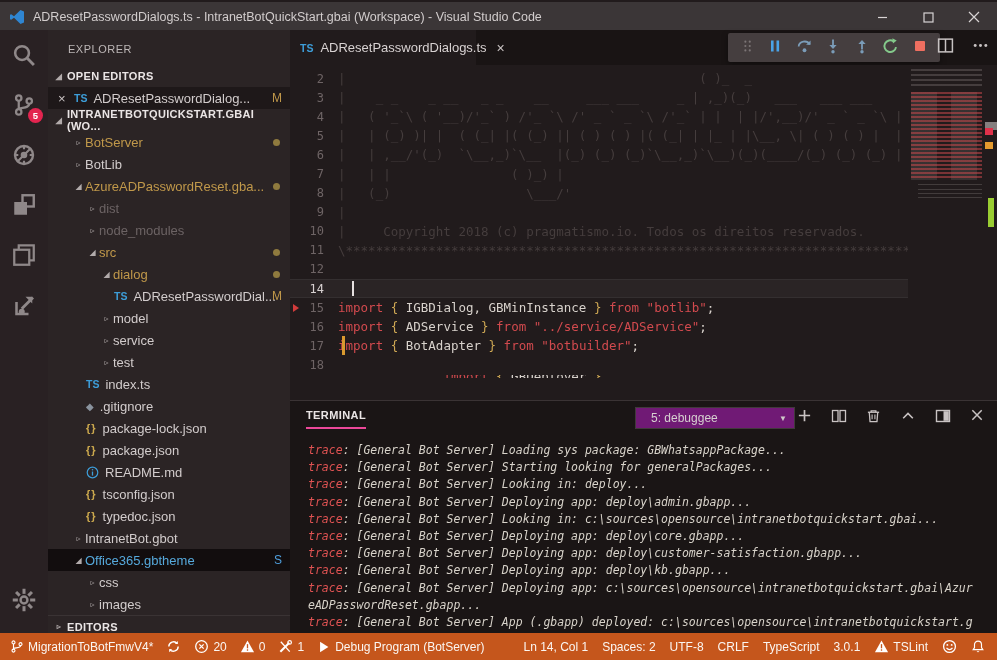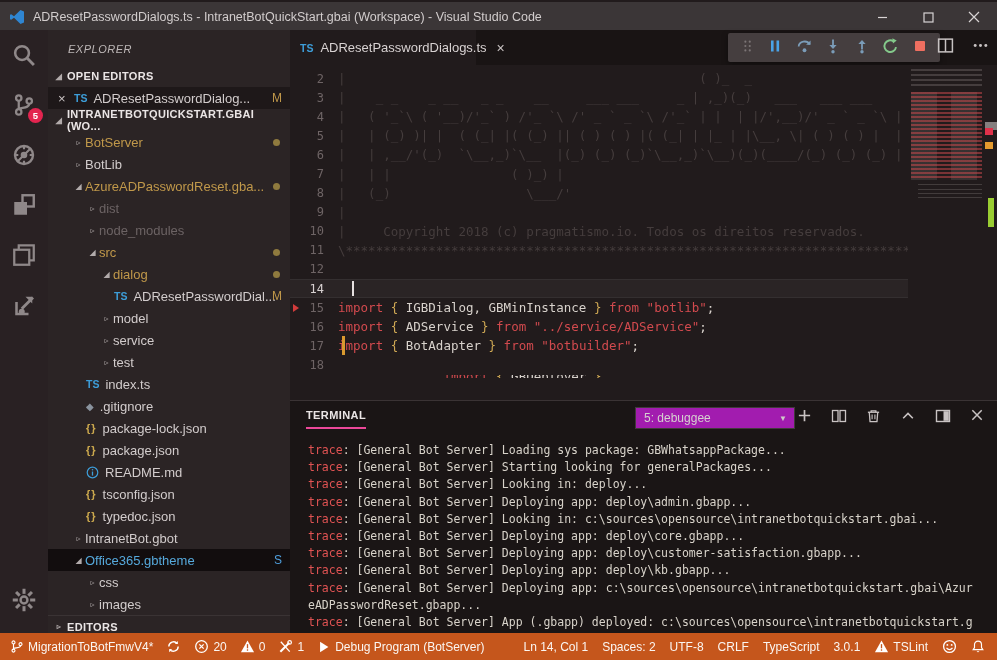--- a/index.html
+++ b/index.html
@@ -19,21 +19,21 @@
   .ab-item { position:relative; width:48px; height:50px; display:flex; align-items:center; justify-content:center; }
   .ab-item svg { display:block; }
   .ab-badge { position:absolute; right:5px; bottom:7px; min-width:15px; height:15px; border-radius:8px;
               background:#e3244f; color:#fff; font-size:9.5px; font-weight:bold;
               display:flex; align-items:center; justify-content:center; padding:0 3px; }
   .ab-bottom { position:absolute; bottom:8px; left:0; width:48px; }
 
   
   .sidebar { position:absolute; left:48px; top:30px; bottom:27px; width:242px; background:#2b2425;
              color:#d2cccc; font-size:13px; overflow:hidden; }
-  .sb-title { padding:13px 0 10px 20px; font-size:11px; letter-spacing:.5px; color:#bdb7b7;font-style:italic; }
+  .sb-title { padding:13px 0 10px 20px; font-size:11px; letter-spacing:.5px; color:#bdb7b7; }
   .section-header { height:22px; display:flex; align-items:center; font-size:11px; font-weight:bold;
                     color:#eae5e5; letter-spacing:.3px; }
   .section-header .twisty { width:16px; text-align:center; font-size:8px; color:#b2abab; margin-left:3px; }
   .row { position:relative; height:22px; display:flex; align-items:center; white-space:nowrap; }
   .row .twisty { font-size:8px; color:#b2abab; width:13px; flex:none; text-align:center; }
   .row .badge { position:absolute; right:8px; font-size:12px; }
   .row .dot { position:absolute; right:10px; width:7px; height:7px; border-radius:50%; background:#8f7a3e; }
   .oe-row { background:#1e1819; }
   .oe-close { width:16px; margin-left:10px; color:#c9c3c3; font-size:13px; }
   .ts-chip { color:#3d9dd8; font-size:10.5px; font-weight:bold; margin-right:6px; }
@@ -86,26 +86,26 @@
   .ruler .m-red { position:absolute; top:63px; left:0; width:8px; height:7px; background:#e0314a; }
   .ruler .m-org { position:absolute; top:77px; left:0; width:8px; height:7px; background:#e59a2e; }
   .ruler .m-grn { position:absolute; top:133px; left:3px; width:6px; height:29px; background:#9acd32; }
 
   
   .panel { position:absolute; left:290px; right:0; top:400px; bottom:27px; background:#1a1515;
            border-top:1px solid #3a3334; overflow:hidden; }
   .panel-header { position:relative; height:33px; }
   .panel-tab { position:absolute; left:16px; top:8px; font-size:11px; font-weight:bold; letter-spacing:.4px;
                color:#eae5e5; padding-bottom:6px; border-bottom:2px solid #ec4899; }
-  .term-dropdown { position:absolute; left:345px; top:6px; width:160px; height:22px; background:#a21caf;
+  .term-dropdown { position:absolute; left:345px; top:6px; width:160px; height:22px; background:#701a75;
                    border:1px solid #413a3b; color:#d6d0d0; font-size:12px;
-                   display:flex; align-items:center; padding:0 8px; }
+                   display:flex; align-items:center; padding:0 15px; }
   .term-dropdown .arrow { position:absolute; right:7px; font-size:8px; color:#cfc9c9; }
   .panel-actions { position:absolute; right:12px; top:0; height:33px; display:flex; align-items:center; gap:19px; }
-  .term-body { padding:8px 12px 0 18px; }
+  .term-body { padding:8px 12px 0 18px;font-style:italic; }
   .term-line { font-family:"DejaVu Sans Mono", monospace; font-size:11.5px; line-height:17.2px;
                color:#d8d3ca; white-space:pre; }
   .term-line .trace { color:#e05353; }
 
   
   .statusbar { position:absolute; left:0; right:0; bottom:0; height:27px; background:#c5561c; color:#fbf6f2;
                font-size:12px; display:flex; align-items:center; justify-content:space-between; }
   .sb-left { display:flex; align-items:center; gap:13px; padding-left:10px; }
   .sb-right { display:flex; align-items:center; gap:14px; padding-right:12px; }
   .sb-item { display:flex; align-items:center; gap:4px; white-space:nowrap; }

